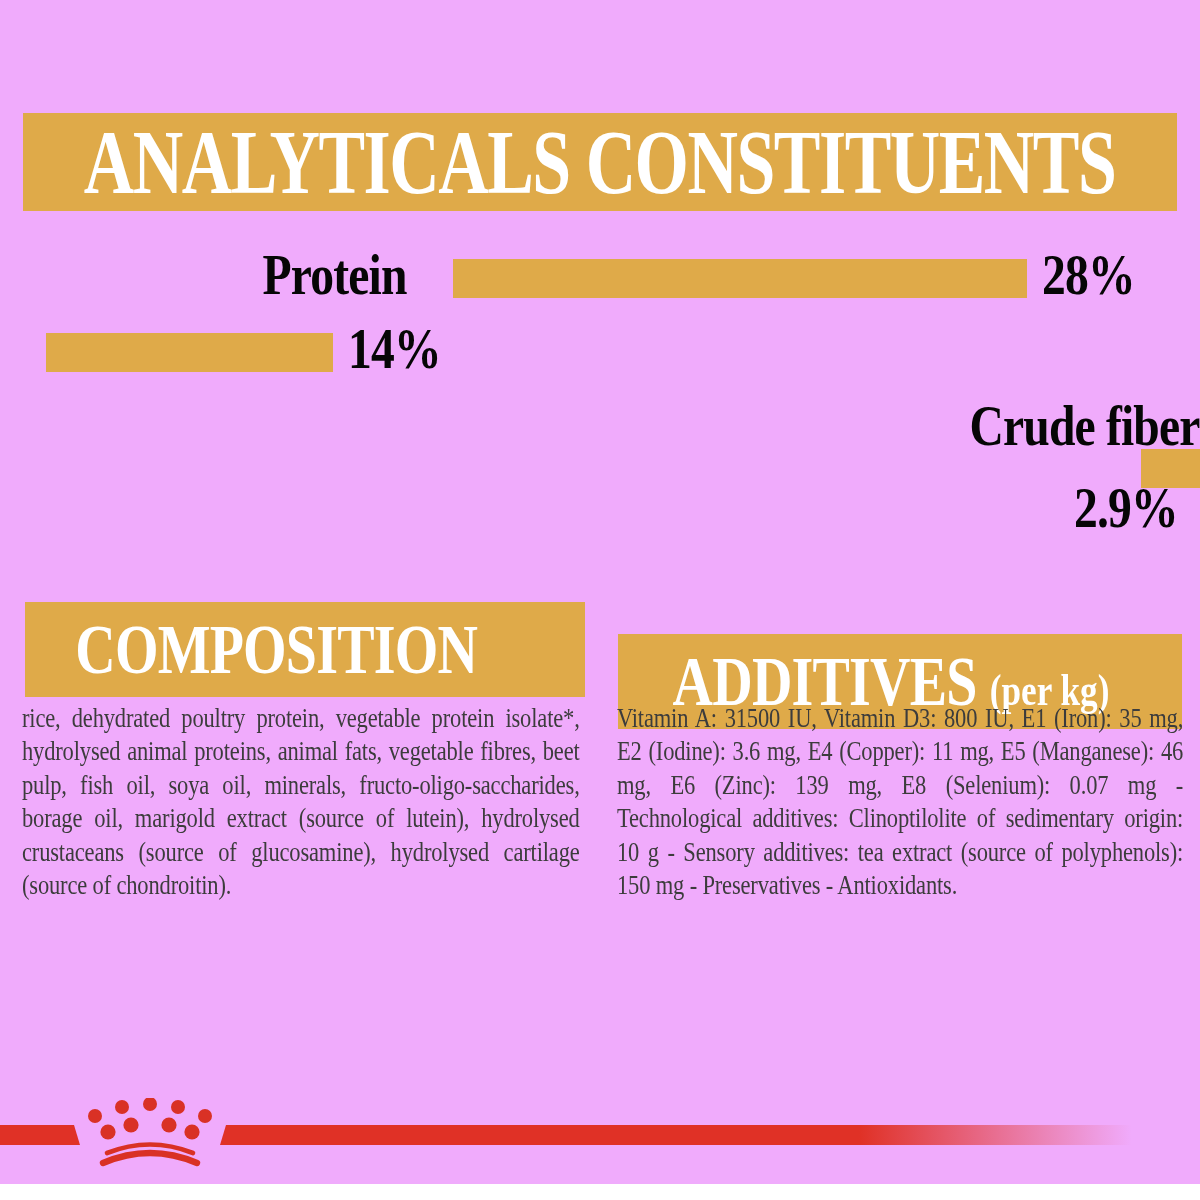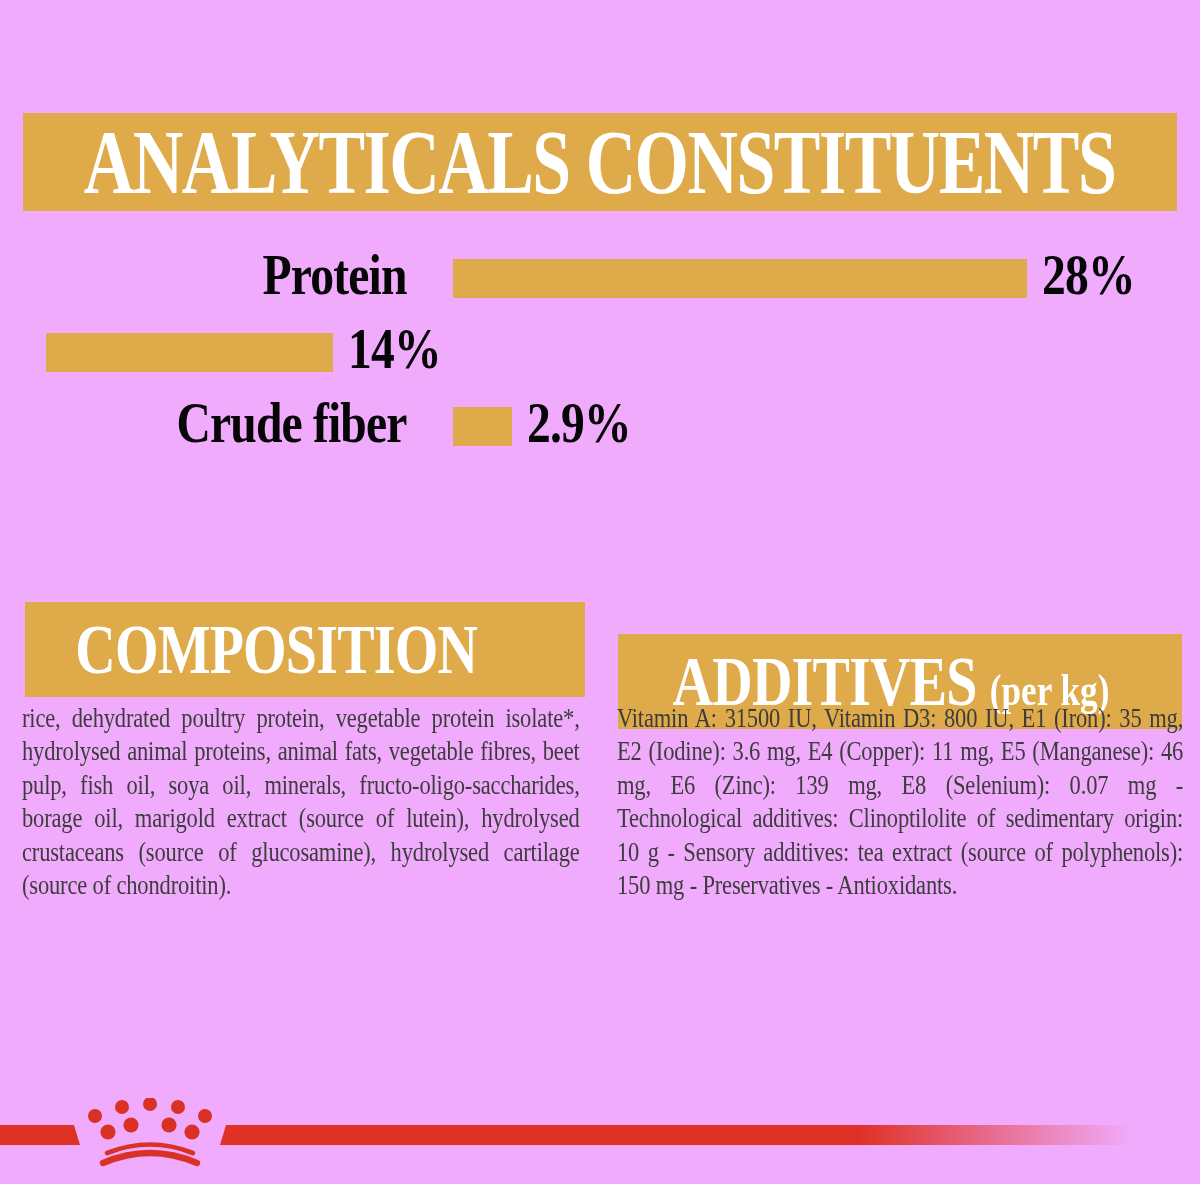--- a/index.html
+++ b/index.html
@@ -79,21 +79,21 @@
   <div id="chart">
       <div class="chart-row" style="top: 0px;">
         <div class="chart-label"><span class="cond">Protein</span></div>
         <div class="chart-bar" style="width: 574px; background: rgb(223, 170, 73);"></div>
         <div class="chart-value"><span class="cond">28%</span></div>
       </div>
       <div class="chart-row" style="top: 74px;">
         <div class="chart-bar" style="width: 287px; background: rgb(223, 170, 73);"></div>
         <div class="chart-value"><span class="cond">14%</span></div>
       </div>
-      <div class="chart-row" style="top: 148px;">
+      <div class="chart-row" style="top: 148px; flex-direction: column;">
         <div class="chart-label"><span class="cond">Crude fiber</span></div>
         <div class="chart-bar" style="width: 59.45px; background: rgb(223, 170, 73);"></div>
         <div class="chart-value"><span class="cond">2.9%</span></div>
       </div>
     </div>
 
   <div class="section-banner comp-banner">
     <span class="cond-lg">COMPOSITION</span>
   </div>
   <p class="body-text comp-text">rice, dehydrated poultry protein, vegetable protein isolate*, hydrolysed animal proteins, animal fats, vegetable fibres, beet pulp, fish oil, soya oil, minerals, fructo-oligo-saccharides, borage oil, marigold extract (source of lutein), hydrolysed crustaceans (source of glucosamine), hydrolysed cartilage (source of chondroitin).</p>

